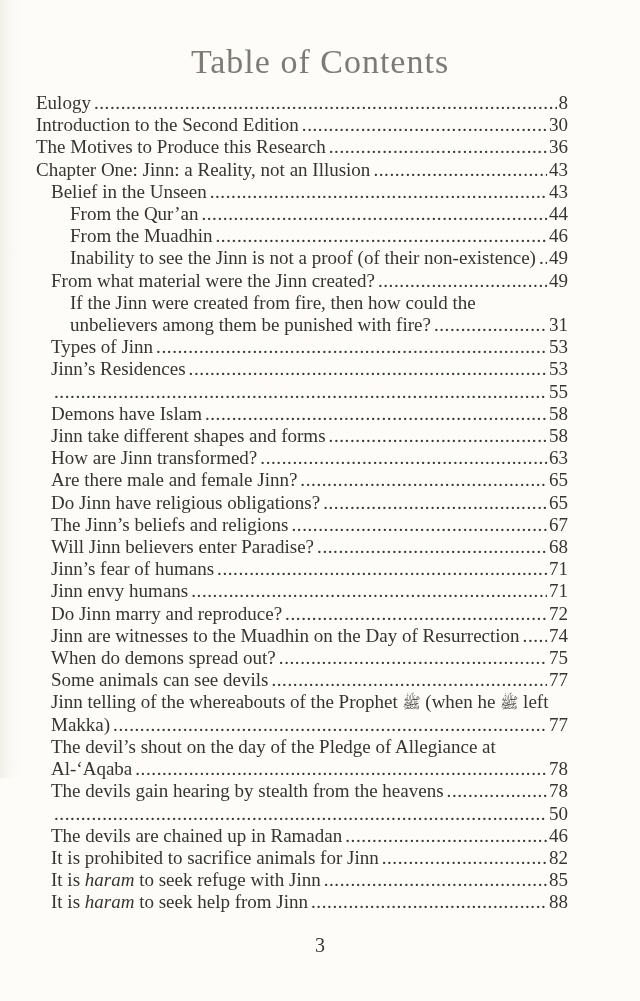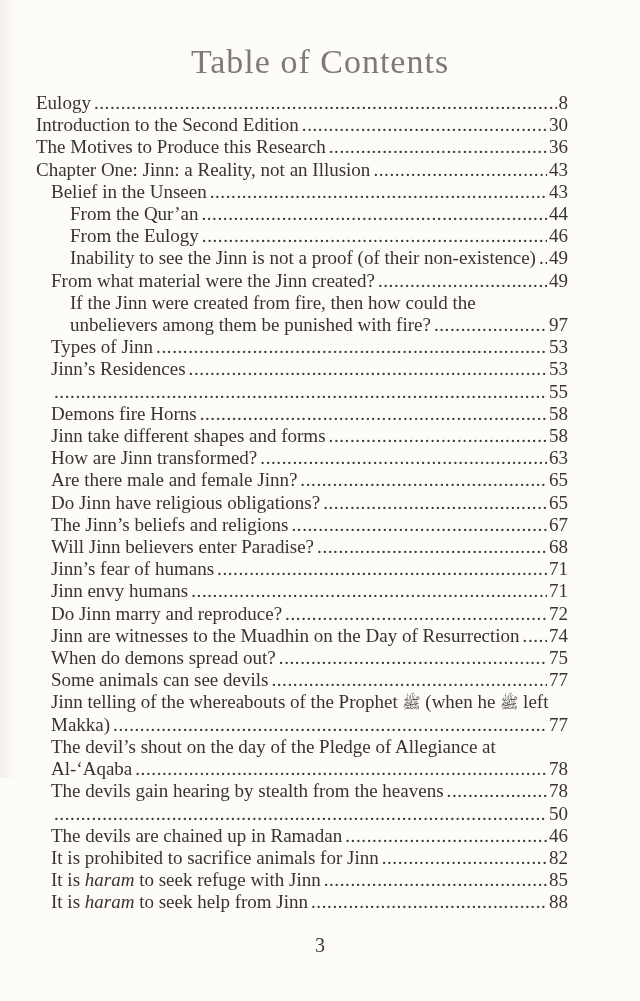--- a/index.html
+++ b/index.html
@@ -90,21 +90,21 @@
       </div>
       <div class="toc-entry indent-2">
         <div class="toc-row">
           <span class="toc-text"><span>From the Qur’an</span></span>
           <span class="leader"></span>
           <span class="pagenum">44</span>
         </div>
       </div>
       <div class="toc-entry indent-2">
         <div class="toc-row">
-          <span class="toc-text"><span>From the Eulogy</span></span>
+          <span class="toc-text"><span>From the Muadhin</span></span>
           <span class="leader"></span>
           <span class="pagenum">46</span>
         </div>
       </div>
       <div class="toc-entry indent-2">
         <div class="toc-row">
           <span class="toc-text"><span>Inability to see the Jinn is not a proof (of their non-existence)</span></span>
           <span class="leader"></span>
           <span class="pagenum">49</span>
         </div>
@@ -114,21 +114,21 @@
           <span class="toc-text"><span>From what material were the Jinn created?</span></span>
           <span class="leader"></span>
           <span class="pagenum">49</span>
         </div>
       </div>
       <div class="toc-entry indent-2">
         <div class="toc-line"><span>If the Jinn were created from fire, then how could the</span></div>
         <div class="toc-row">
           <span class="toc-text"><span>unbelievers among them be punished with fire?</span></span>
           <span class="leader"></span>
-          <span class="pagenum">97</span>
+          <span class="pagenum">31</span>
         </div>
       </div>
       <div class="toc-entry indent-1">
         <div class="toc-row">
           <span class="toc-text"><span>Types of Jinn</span></span>
           <span class="leader"></span>
           <span class="pagenum">53</span>
         </div>
       </div>
       <div class="toc-entry indent-1">
@@ -139,21 +139,21 @@
         </div>
       </div>
       <div class="toc-entry indent-1">
         <div class="toc-row">
           <span class="leader"></span>
           <span class="pagenum">55</span>
         </div>
       </div>
       <div class="toc-entry indent-1">
         <div class="toc-row">
-          <span class="toc-text"><span>Demons fire Horns</span></span>
+          <span class="toc-text"><span>Demons have Islam</span></span>
           <span class="leader"></span>
           <span class="pagenum">58</span>
         </div>
       </div>
       <div class="toc-entry indent-1">
         <div class="toc-row">
           <span class="toc-text"><span>Jinn take different shapes and forms</span></span>
           <span class="leader"></span>
           <span class="pagenum">58</span>
         </div>

